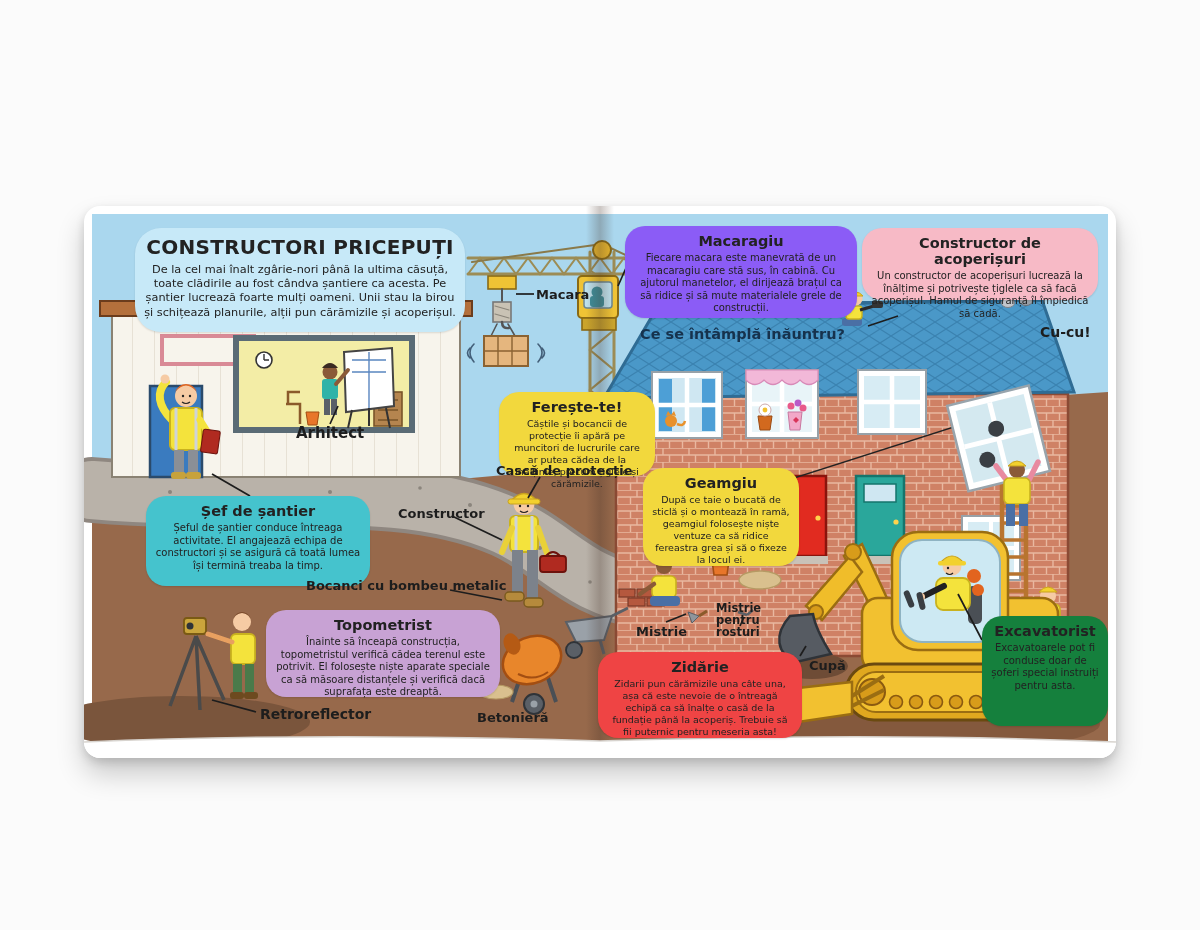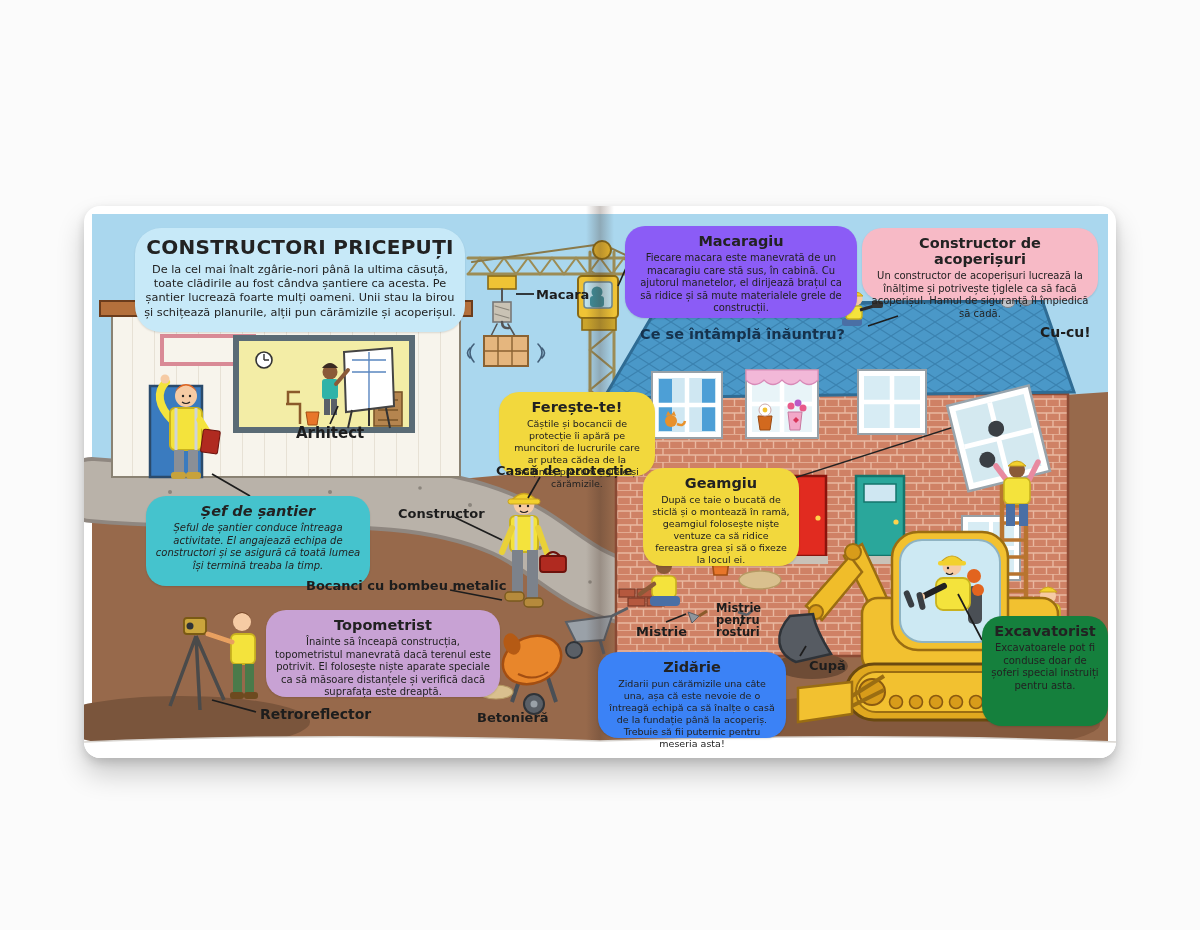--- a/index.html
+++ b/index.html
@@ -11,24 +11,24 @@
            box-shadow:0 1px 2px rgba(0,0,0,.12);}
   .callout h2{margin:0 0 4px;font-size:20px;font-weight:800;letter-spacing:.3px;}
   .callout h3{margin:0 0 3px;font-size:14.5px;font-weight:800;}
   .callout p{margin:0;font-size:10px;line-height:1.26;font-weight:500;}
   .intro{left:135px;top:228px;width:330px;height:104px;background:#c7e9f8;border-radius:26px;}
   .intro p{font-size:11.3px;}
   .box-macaragiu{left:625px;top:226px;width:232px;height:92px;background:#8b5cf6;}
   .box-acoperisuri{left:862px;top:228px;width:236px;height:72px;background:#f7bac6;}
   .box-fereste{left:463px;top:392px;width:156px;height:84px;background:#f2d83d;margin-left:36px;}
   .box-fereste p,.box-geamgiu p,.box-zidarie p{font-size:9.5px;}
-  .box-sef{left:146px;top:496px;width:224px;height:90px;background:#45c3cd;font-style:italic;}
+  .box-sef{left:146px;top:496px;width:224px;height:90px;background:#45c3cd;}
   .box-geamgiu{left:643px;top:468px;width:156px;height:98px;background:#f2d83d;}
   .box-topometrist{left:266px;top:610px;width:234px;height:87px;background:#c8a2d4;}
-  .box-zidarie{left:598px;top:652px;width:188px;height:86px;background:#3b82f6;}
+  .box-zidarie{left:598px;top:652px;width:204px;height:86px;background:#ef4444;}
   .box-excavatorist{left:982px;top:616px;width:126px;height:110px;background:#15803d;}
   .lbl{position:absolute;font-weight:800;font-size:13px;color:#1d1d1d;white-space:nowrap;}
   .lbl-macara{left:536px;top:287px;}
   .lbl-arhitect{left:296px;top:424px;font-size:15px;}
   .lbl-casca{left:496px;top:463px;}
   .lbl-constructor{left:398px;top:506px;}
   .lbl-bocanci{left:306px;top:578px;}
   .lbl-retroreflector{left:260px;top:706px;font-size:14px;}
   .lbl-betoniera{left:477px;top:710px;}
   .lbl-mistrie{left:636px;top:624px;}
@@ -413,21 +413,21 @@
   <div class="callout box-sef">
     <h3>Șef de șantier</h3>
     <p>Șeful de șantier conduce întreaga activitate. El angajează echipa de constructori și se asigură că toată lumea își termină treaba la timp.</p>
   </div>
   <div class="callout box-geamgiu">
     <h3>Geamgiu</h3>
     <p>După ce taie o bucată de sticlă și o montează în ramă, geamgiul folosește niște ventuze ca să ridice fereastra grea și să o fixeze la locul ei.</p>
   </div>
   <div class="callout box-topometrist">
     <h3>Topometrist</h3>
-    <p>Înainte să înceapă construcția, topometristul manevrată dacă terenul este potrivit. El folosește niște aparate speciale ca să măsoare distanțele și verifică dacă suprafața este dreaptă.</p>
+    <p>Înainte să înceapă construcția, topometristul verifică cădea terenul este potrivit. El folosește niște aparate speciale ca să măsoare distanțele și verifică dacă suprafața este dreaptă.</p>
   </div>
   <div class="callout box-zidarie">
     <h3>Zidărie</h3>
     <p>Zidarii pun cărămizile una câte una, așa că este nevoie de o întreagă echipă ca să înalțe o casă de la fundație până la acoperiș. Trebuie să fii puternic pentru meseria asta!</p>
   </div>
   <div class="callout box-excavatorist">
     <h3>Excavatorist</h3>
     <p>Excavatoarele pot fi conduse doar de șoferi special instruiți pentru asta.</p>
   </div>
 

